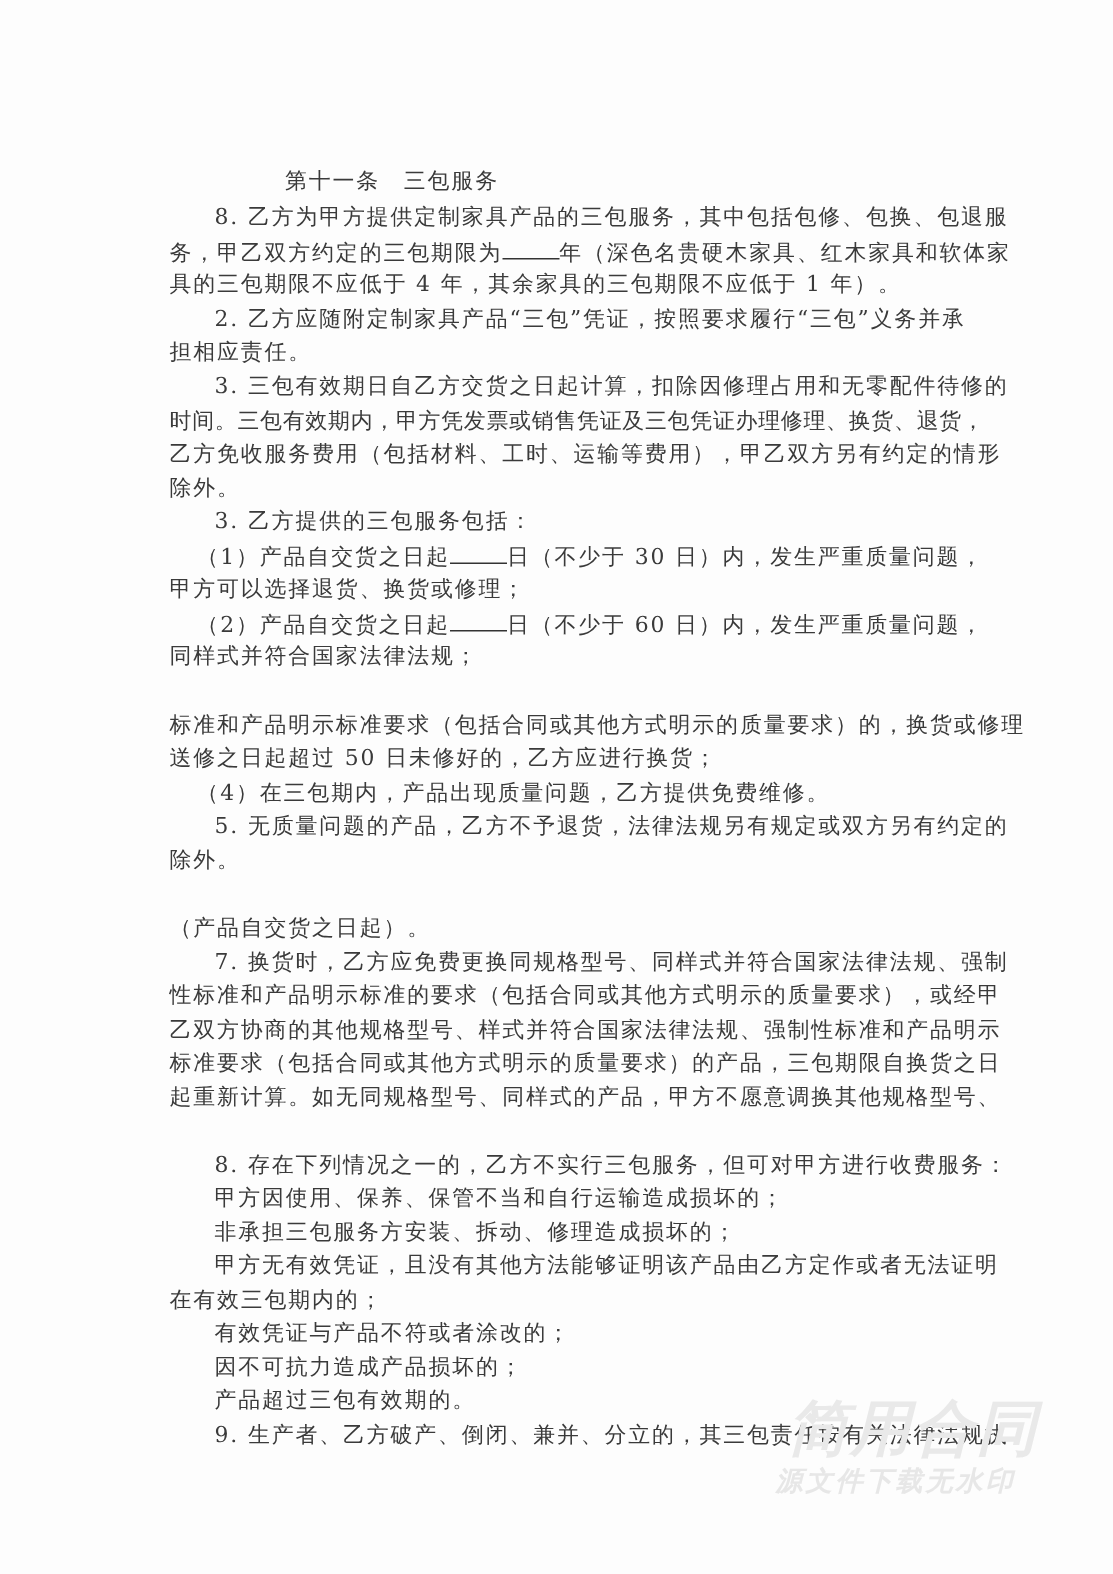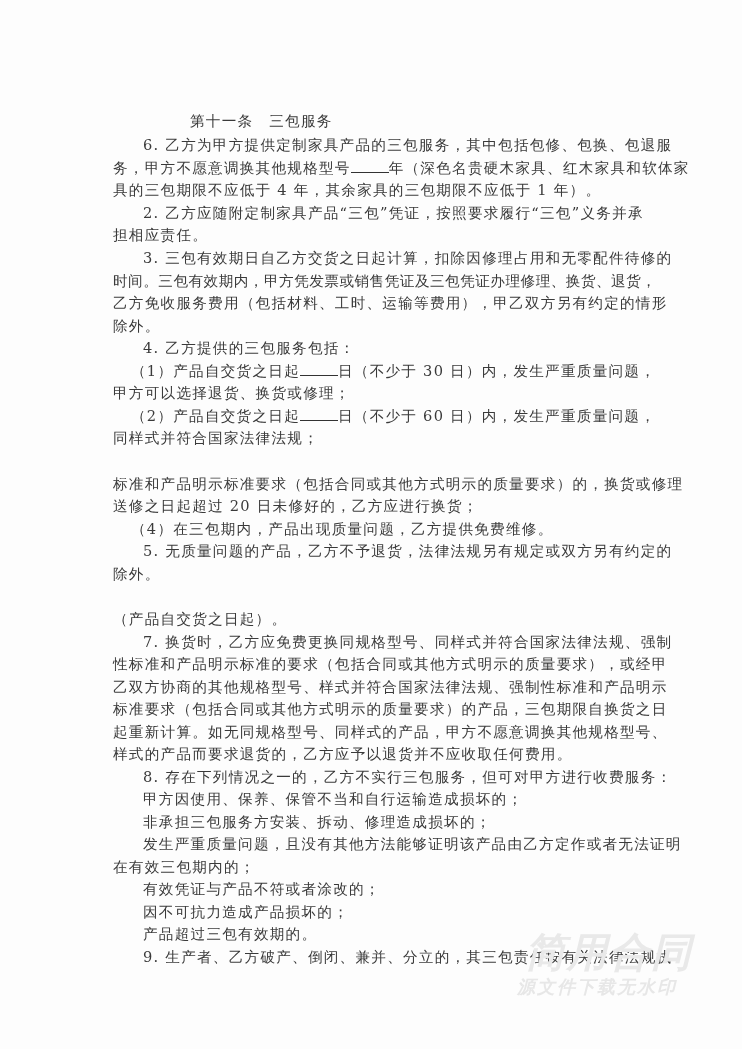--- a/index.html
+++ b/index.html
@@ -27,56 +27,55 @@
     font-size: 18px; color: #e7e7e7; letter-spacing: 2px; font-style: italic;
   }
 </style>
 </head>
 <body>
 
 <div class="page">
 
   <div class="line title" style="top:111px">第十一条　三包服务</div>
 
-  <div class="line ind2" style="top:135px">6. 乙方为甲方提供定制家具产品的三包服务，其中包括包修、包换、包退服</div>
-  <div class="line" style="top:158px"><span>务，甲方不愿意调换其他规格型号</span><span class="blank" style="width:38px"></span><span>年（深色名贵硬木家具、红木家具和软体家</span></div>
+  <div class="line ind2" style="top:135px">8. 乙方为甲方提供定制家具产品的三包服务，其中包括包修、包换、包退服</div>
+  <div class="line" style="top:158px"><span>务，甲乙双方约定的三包期限为</span><span class="blank" style="width:38px"></span><span>年（深色名贵硬木家具、红木家具和软体家</span></div>
   <div class="line" style="top:180px">具的三包期限不应低于 4 年，其余家具的三包期限不应低于 1 年）。</div>
   <div class="line ind2" style="top:203px">2. 乙方应随附定制家具产品“三包”凭证，按照要求履行“三包”义务并承</div>
   <div class="line" style="top:225px">担相应责任。</div>
 
   <div class="line ind2" style="top:248px">3. 三包有效期日自乙方交货之日起计算，扣除因修理占用和无零配件待修的</div>
   <div class="line" style="top:293px">乙方免收服务费用（包括材料、工时、运输等费用），甲乙双方另有约定的情形</div>
   <div class="line" style="top:271px; letter-spacing:0.5px">时间。三包有效期内，甲方凭发票或销售凭证及三包凭证办理修理、换货、退货，</div>
   <div class="line" style="top:316px">除外。</div>
 
-  <div class="line ind2" style="top:338px">4. 乙方提供的三包服务包括：</div>
+  <div class="line ind2" style="top:338px">3. 乙方提供的三包服务包括：</div>
   <div class="line ind1" style="top:361px"><span>（1）产品自交货之日起</span><span class="blank" style="width:38px"></span><span>日（不少于 30 日）内，发生严重质量问题，</span></div>
   <div class="line" style="top:383px">甲方可以选择退货、换货或修理；</div>
   <div class="line ind1" style="top:406px"><span>（2）产品自交货之日起</span><span class="blank" style="width:38px"></span><span>日（不少于 60 日）内，发生严重质量问题，</span></div>
   <div class="line" style="top:428px">同样式并符合国家法律法规；</div>
   <div class="line" style="top:474px">标准和产品明示标准要求（包括合同或其他方式明示的质量要求）的，换货或修理</div>
-  <div class="line" style="top:496px">送修之日起超过 20 日未修好的，乙方应进行换货；</div>
+  <div class="line" style="top:496px">送修之日起超过 50 日未修好的，乙方应进行换货；</div>
   <div class="line ind1" style="top:519px">（4）在三包期内，产品出现质量问题，乙方提供免费维修。</div>
 
   <div class="line ind2" style="top:541px">5. 无质量问题的产品，乙方不予退货，法律法规另有规定或双方另有约定的</div>
   <div class="line" style="top:564px">除外。</div>
 
   <div class="line" style="top:609px">（产品自交货之日起）。</div>
 
   <div class="line ind2" style="top:632px">7. 换货时，乙方应免费更换同规格型号、同样式并符合国家法律法规、强制</div>
   <div class="line" style="top:654px">性标准和产品明示标准的要求（包括合同或其他方式明示的质量要求），或经甲</div>
   <div class="line" style="top:677px">乙双方协商的其他规格型号、样式并符合国家法律法规、强制性标准和产品明示</div>
   <div class="line" style="top:699px">标准要求（包括合同或其他方式明示的质量要求）的产品，三包期限自换货之日</div>
   <div class="line" style="top:722px">起重新计算。如无同规格型号、同样式的产品，甲方不愿意调换其他规格型号、</div>
-  <div class="line" style="top:744px">样式的产品而要求退货的，乙方应予以退货并不应收取任何费用。</div>
 
   <div class="line ind2" style="top:767px">8. 存在下列情况之一的，乙方不实行三包服务，但可对甲方进行收费服务：</div>
   <div class="line ind2" style="top:789px">甲方因使用、保养、保管不当和自行运输造成损坏的；</div>
   <div class="line ind2" style="top:812px">非承担三包服务方安装、拆动、修理造成损坏的；</div>
-  <div class="line ind2" style="top:834px">发生严重质量问题，且没有其他方法能够证明该产品由乙方定作或者无法证明</div>
+  <div class="line ind2" style="top:834px">甲方无有效凭证，且没有其他方法能够证明该产品由乙方定作或者无法证明</div>
   <div class="line" style="top:857px">在有效三包期内的；</div>
   <div class="line ind2" style="top:879px">有效凭证与产品不符或者涂改的；</div>
   <div class="line ind2" style="top:902px">因不可抗力造成产品损坏的；</div>
   <div class="line ind2" style="top:924px">产品超过三包有效期的。</div>
   <div class="line ind2" style="top:947px">9. 生产者、乙方破产、倒闭、兼并、分立的，其三包责任按有关法律法规执</div>
 
   <div class="wm1">简用合同</div>
   <div class="wm2">源文件下载无水印</div>
 </div>
 

